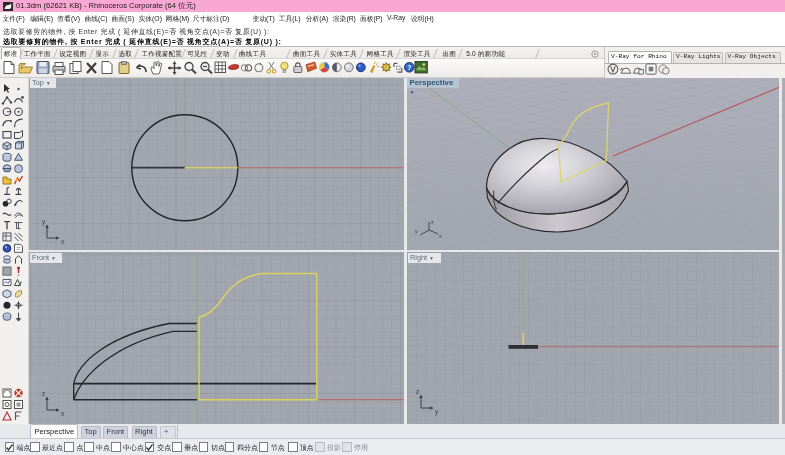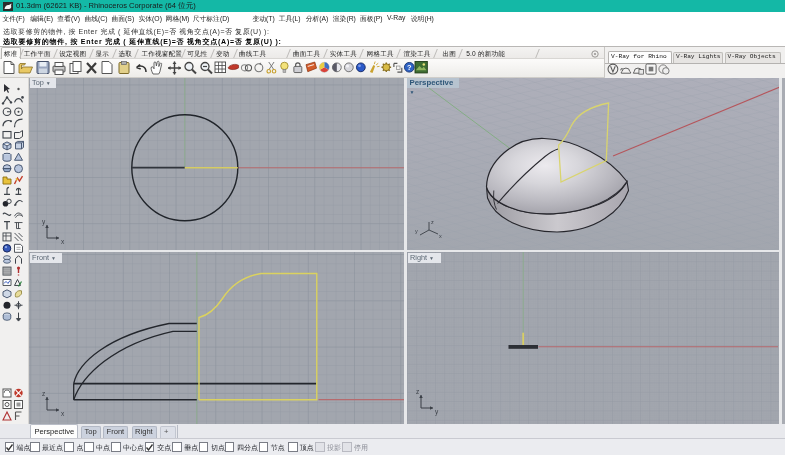--- a/index.html
+++ b/index.html
@@ -1,20 +1,20 @@
 <!DOCTYPE html>
 <html><head><meta charset="utf-8"><style>
 *{margin:0;padding:0;box-sizing:border-box}
 body{width:785px;height:455px;overflow:hidden;font-family:"Liberation Sans",sans-serif}
 #app{position:relative;width:785px;height:455px;background:#f0efee}
 .ab{position:absolute}
 </style></head><body>
 <div id="app">
 
-<div class="ab" style="left:0;top:0;width:785px;height:11.5px;background:#14b8a6">
+<div class="ab" style="left:0;top:0;width:785px;height:11.5px;background:#f9a8d4">
  <svg class="ab" style="left:3px;top:1.5px" width="10" height="9" viewBox="0 0 10 9">
   <rect x="0" y="0" width="10" height="9" fill="#2b2b2b"></rect>
   <path d="M1.5,7 C2,4 4,2.5 6,3 L8.5,1.5 L8,4 C9,5.5 7.5,7 5.5,7 Z" fill="#f5f5f5"></path>
  </svg>
  <span class="ab" style="left:16px;top:1px;font-size:7.6px;color:#1a1a1a;white-space:nowrap">01.3dm (62621 KB) - Rhinoceros Corporate (64 位元)</span>
 </div>
 <div class="ab" style="left:0;top:11.5px;width:785px;height:12.5px;background:#ffffff">
 <span class="ab" style="left:2.5px;top:2.5px;font-size:6.8px;color:#1a1a1a;white-space:nowrap">文件(F)</span>
 <span class="ab" style="left:30.3px;top:2.5px;font-size:6.8px;color:#1a1a1a;white-space:nowrap">编辑(E)</span>
 <span class="ab" style="left:57.3px;top:2.5px;font-size:6.8px;color:#1a1a1a;white-space:nowrap">查看(V)</span>

